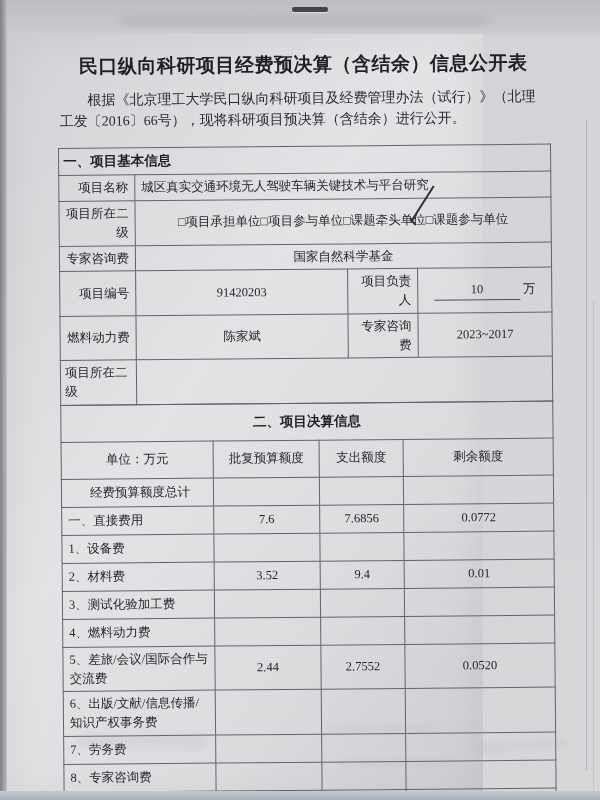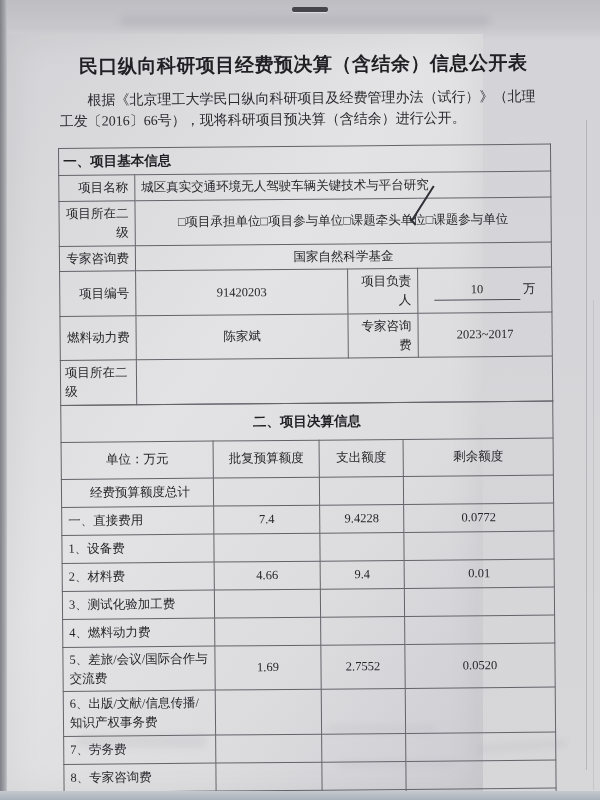--- a/index.html
+++ b/index.html
@@ -134,56 +134,56 @@
 
             <tr>
               <td>经费预算额度总计</td>
               <td class="num"></td>
               <td class="num"></td>
               <td class="num"></td>
             </tr>
 
             <tr>
               <td>一、直接费用</td>
-              <td class="num">7.4</td>
-              <td class="num">9.4228</td>
+              <td class="num">7.6</td>
+              <td class="num">7.6856</td>
               <td class="num">0.0772</td>
             </tr>
 
             <tr>
               <td>1、设备费</td>
               <td class="num"></td>
               <td class="num"></td>
               <td class="num"></td>
             </tr>
 
             <tr>
               <td>2、材料费</td>
-              <td class="num">4.66</td>
+              <td class="num">3.52</td>
               <td class="num">9.4</td>
               <td class="num">0.01</td>
             </tr>
 
             <tr>
               <td>3、测试化验加工费</td>
               <td class="num"></td>
               <td class="num"></td>
               <td class="num"></td>
             </tr>
 
             <tr>
               <td>4、燃料动力费</td>
               <td class="num"></td>
               <td class="num"></td>
               <td class="num"></td>
             </tr>
 
             <tr>
               <td>5、差旅/会议/国际合作与交流费</td>
-              <td class="num">1.69</td>
+              <td class="num">2.44</td>
               <td class="num">2.7552</td>
               <td class="num">0.0520</td>
             </tr>
 
             <tr>
               <td>6、出版/文献/信息传播/知识产权事务费</td>
               <td class="num"></td>
               <td class="num"></td>
               <td class="num"></td>
             </tr>

